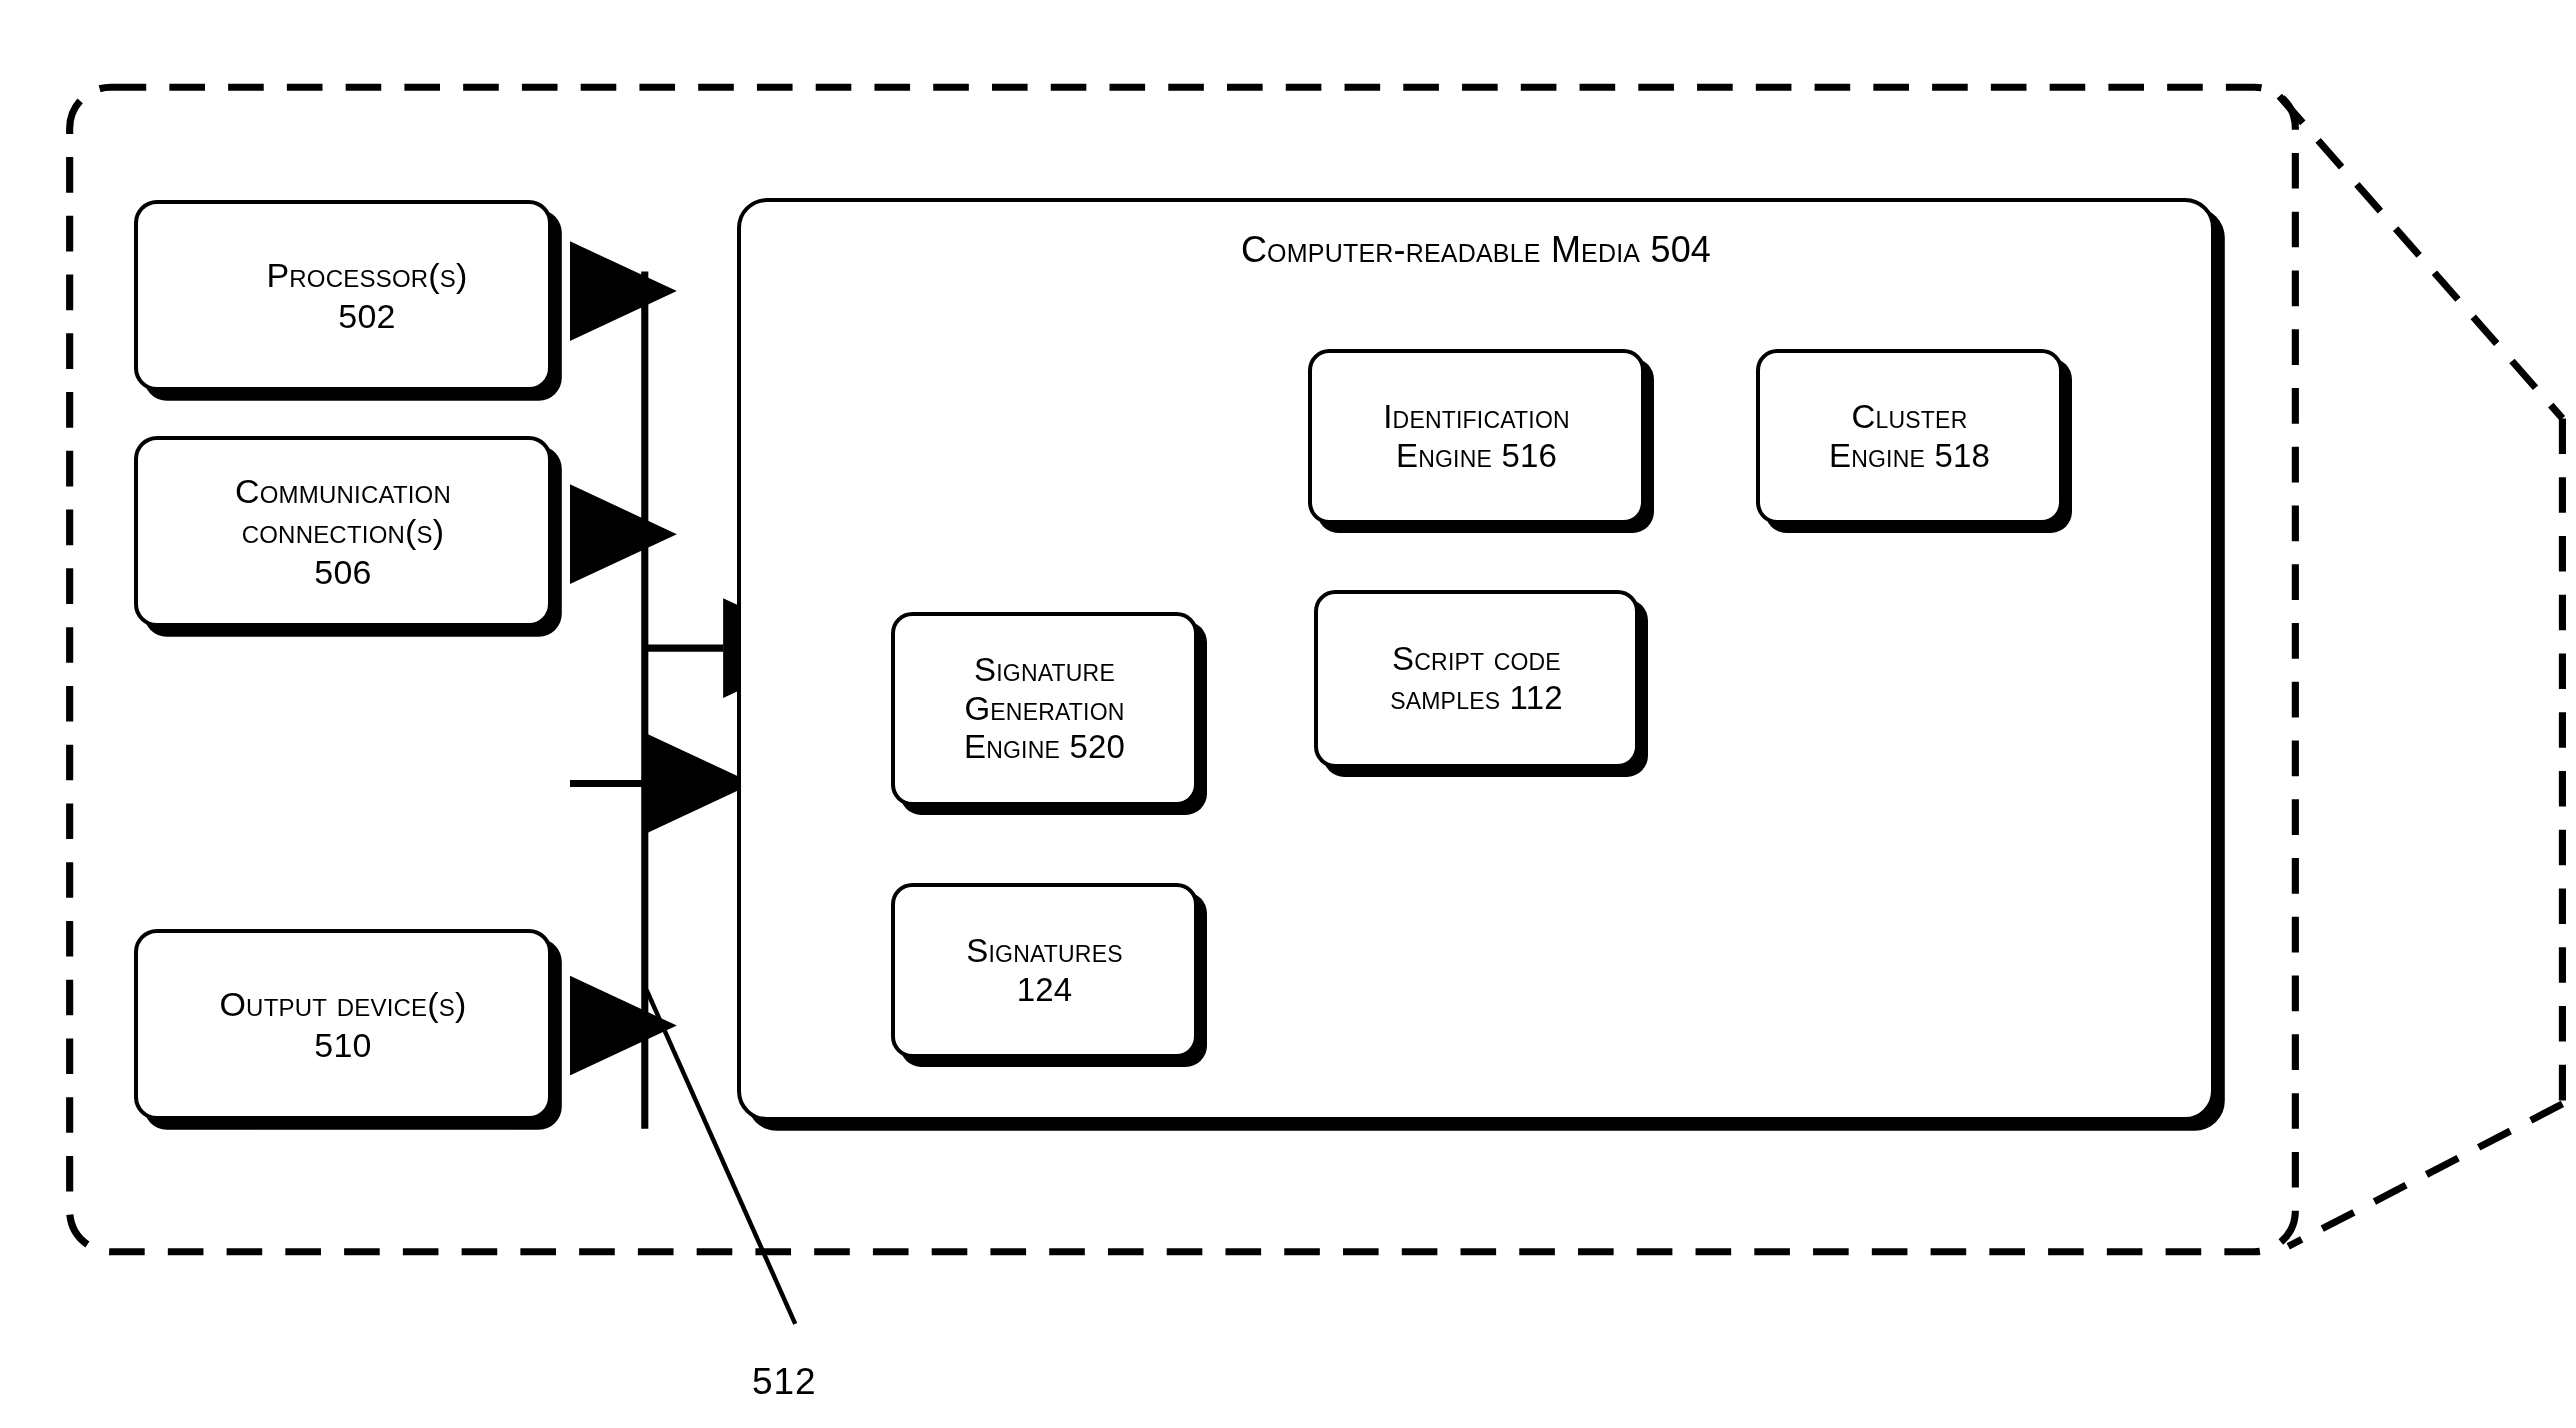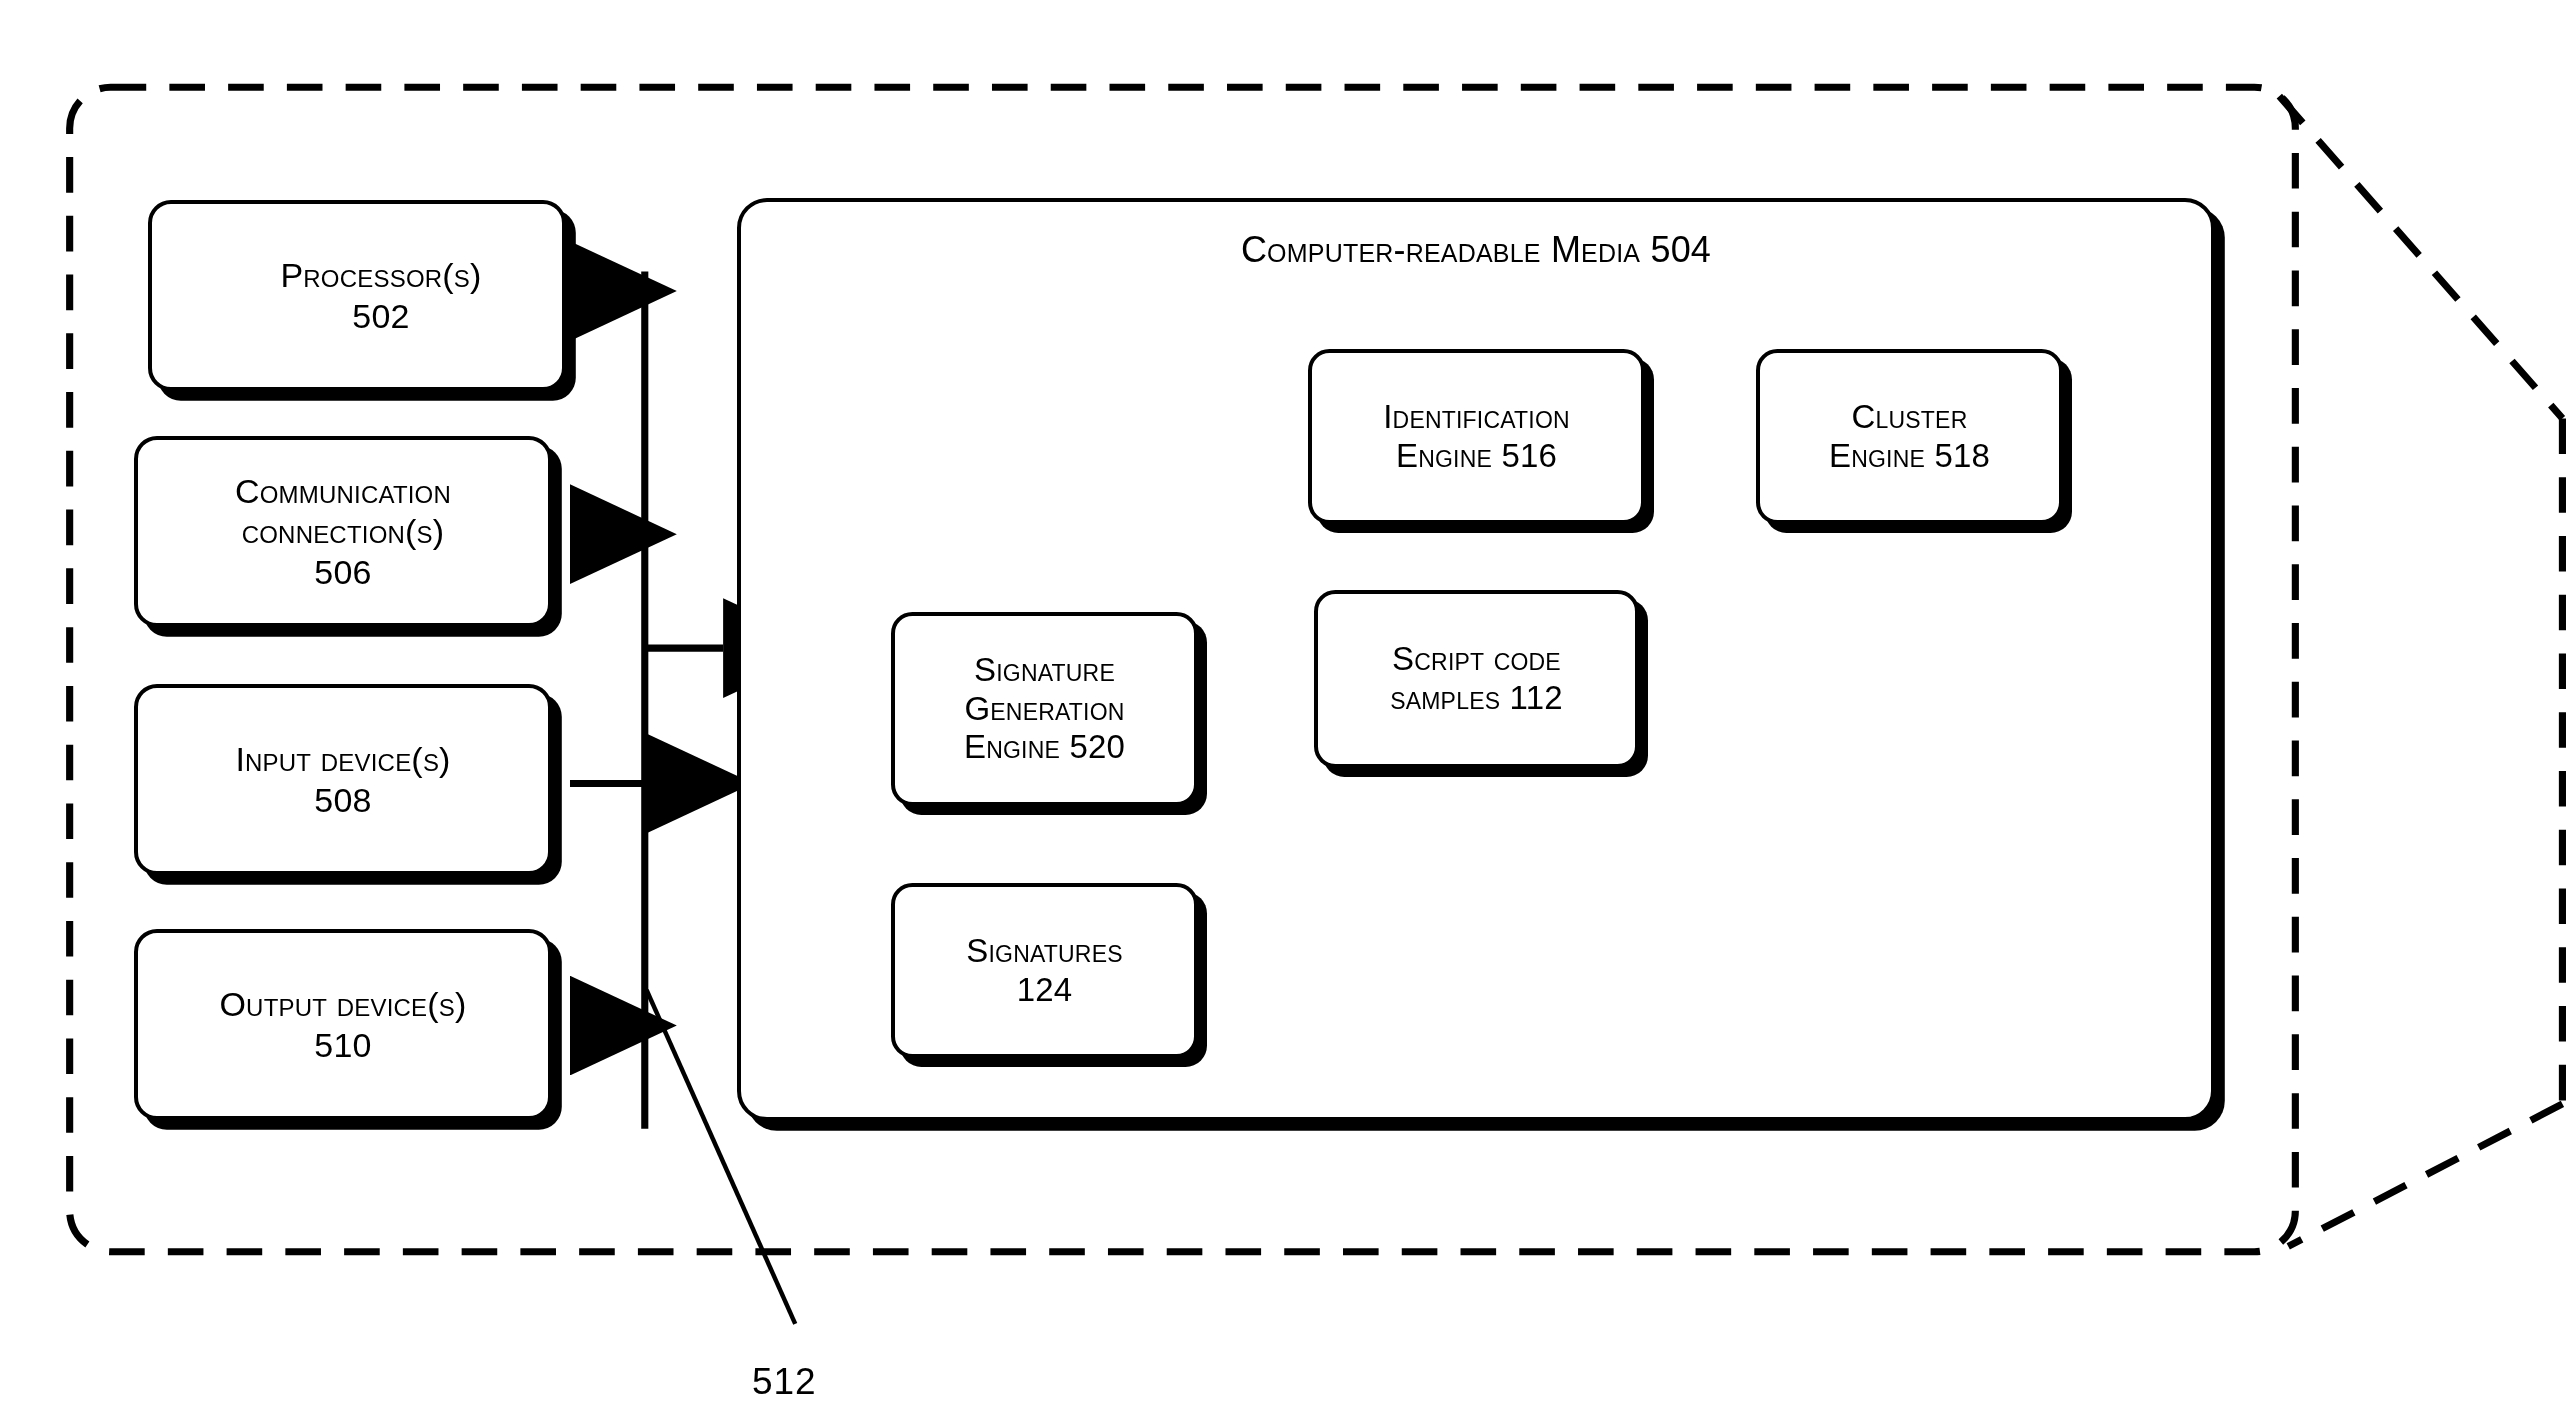--- a/index.html
+++ b/index.html
@@ -147,35 +147,31 @@
 
     <line x1="726" y1="728" x2="812" y2="728" stroke="#000000" stroke-width="8" marker-end="url(#arrow-right)"></line>
 
     <line x1="640" y1="880" x2="726" y2="880" stroke="#000000" stroke-width="8" marker-end="url(#arrow-right)"></line>
 
     <line x1="722" y1="1152" x2="640" y2="1152" stroke="#000000" stroke-width="8" marker-end="url(#arrow-left)"></line>
 
     <line x1="726" y1="1112" x2="893" y2="1487" stroke="#000000" stroke-width="5"></line>
   </svg>
 
-  <div class="hw-box" style="left:148px; top:200px; width:418px; height:191px;padding-left:48px;">
+  <div class="hw-box" style="left:134px; top:200px; width:418px; height:191px;padding-left:48px;">
     <div class="sc"><span>Processor(s)
 </span><span class="num-ul">502</span></div>
   </div>
 
   <div class="hw-box" style="left:134px; top:436px; width:418px; height:191px;">
     <div class="sc"><span>Communication
 connection(s)
 </span><span class="num-ul">506</span></div>
   </div>
 
-  <div class="hw-box" style="left:134px; top:684px; width:418px; height:191px;">
-    <div class="sc"><span>Input device(s)
-</span><span class="num-ul">508</span></div>
-  </div>
 
   <div class="hw-box" style="left:134px; top:929px; width:418px; height:191px;">
     <div class="sc"><span>Output device(s)
 </span><span class="num-ul">510</span></div>
   </div>
 
   <div id="crm-container" style="left:737px; top:198px; width:1478px; height:923px;">
 
     <div id="crm-title" class="sc"><span>Computer-readable Media </span><span class="num-ul">504</span></div>
 

